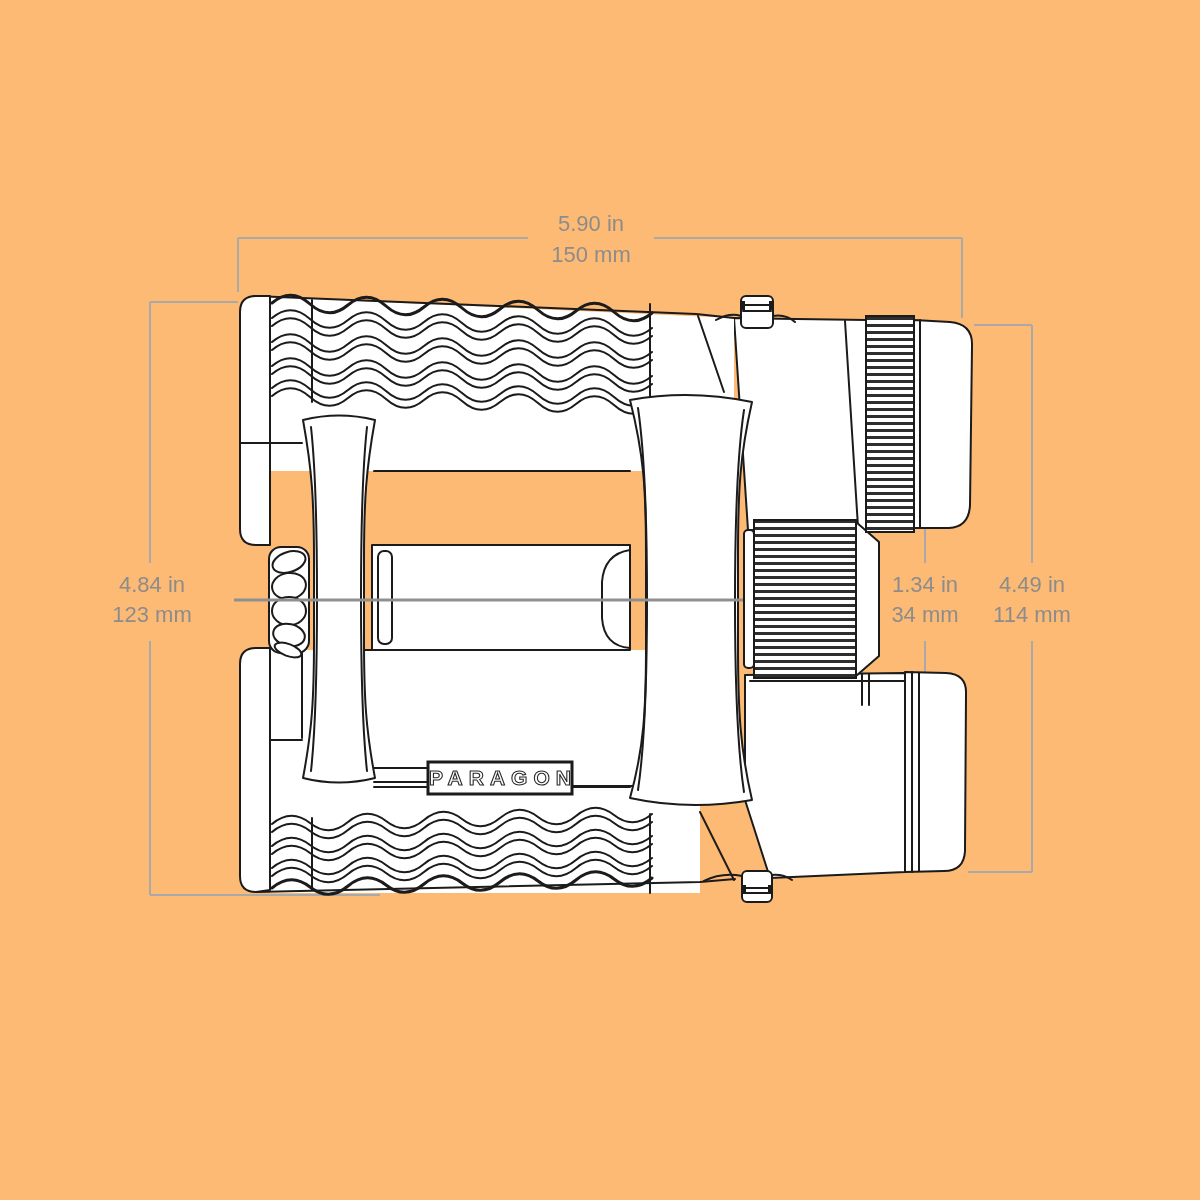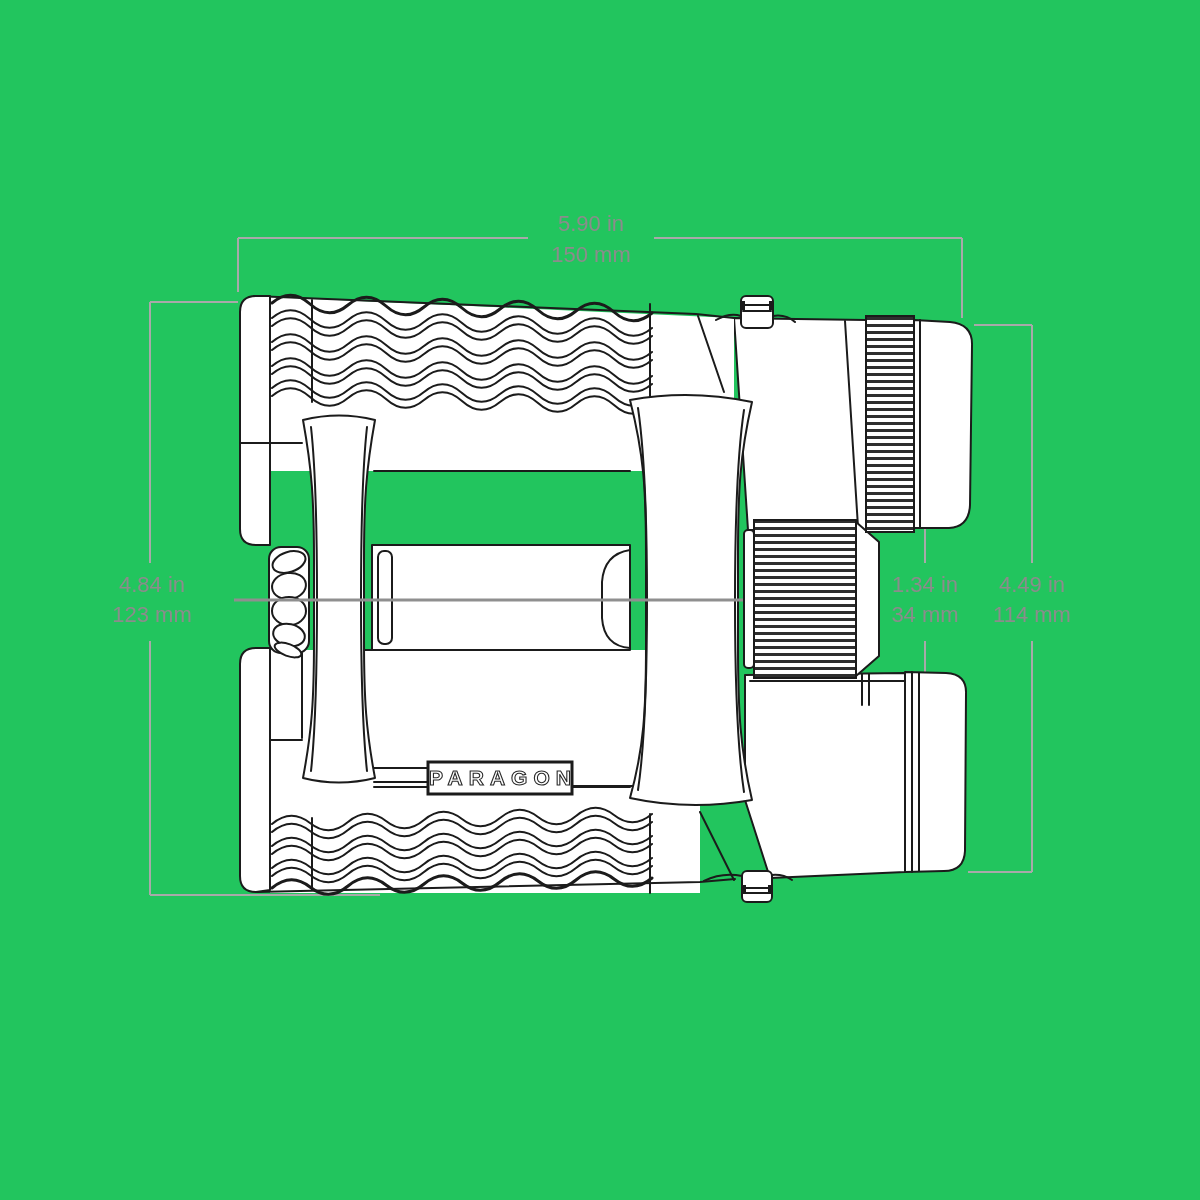--- a/index.html
+++ b/index.html
@@ -1,16 +1,16 @@
 <!DOCTYPE html>
 <html><head>
 <meta charset="utf-8">
 <style>
   html,body{margin:0;padding:0;background:#fff;}
-  .stage{position:relative;width:1200px;height:1200px;background:#22c55e;overflow:hidden;
+  .stage{position:relative;width:1200px;height:1200px;background:#fdba74;overflow:hidden;
          font-family:"Liberation Sans", sans-serif;}
   svg{position:absolute;inset:0;}
   .ln{stroke:#1b1b1b;stroke-width:2;fill:none;stroke-linejoin:round;stroke-linecap:round;}
   .lnw{stroke:#1b1b1b;stroke-width:2;fill:#ffffff;stroke-linejoin:round;}
   .fw{fill:#ffffff;stroke:none;}
   .thick{stroke-width:3;}
   .dim{stroke:#a9a9a9;stroke-width:2;fill:none;}
   .dimtxt{fill:#8c8c8c;font-size:22px;font-family:"Liberation Sans",sans-serif;text-anchor:middle;}
   .brand{font-size:21px;font-weight:bold;letter-spacing:6px;fill:#ffffff;stroke:#2a2a2a;
          stroke-width:1.1;text-anchor:middle;font-family:"Liberation Sans",sans-serif;}

